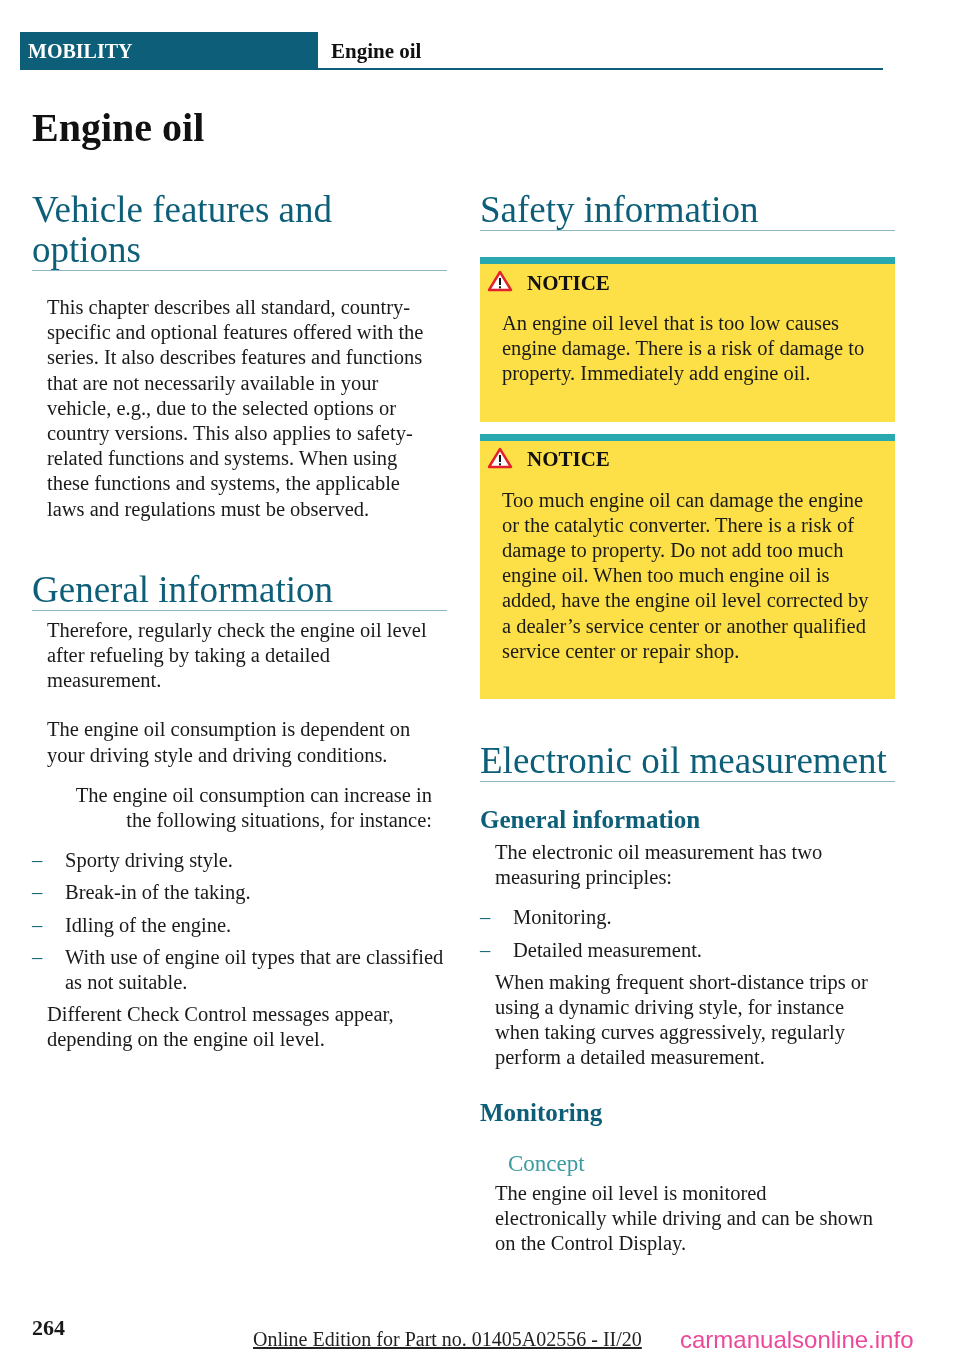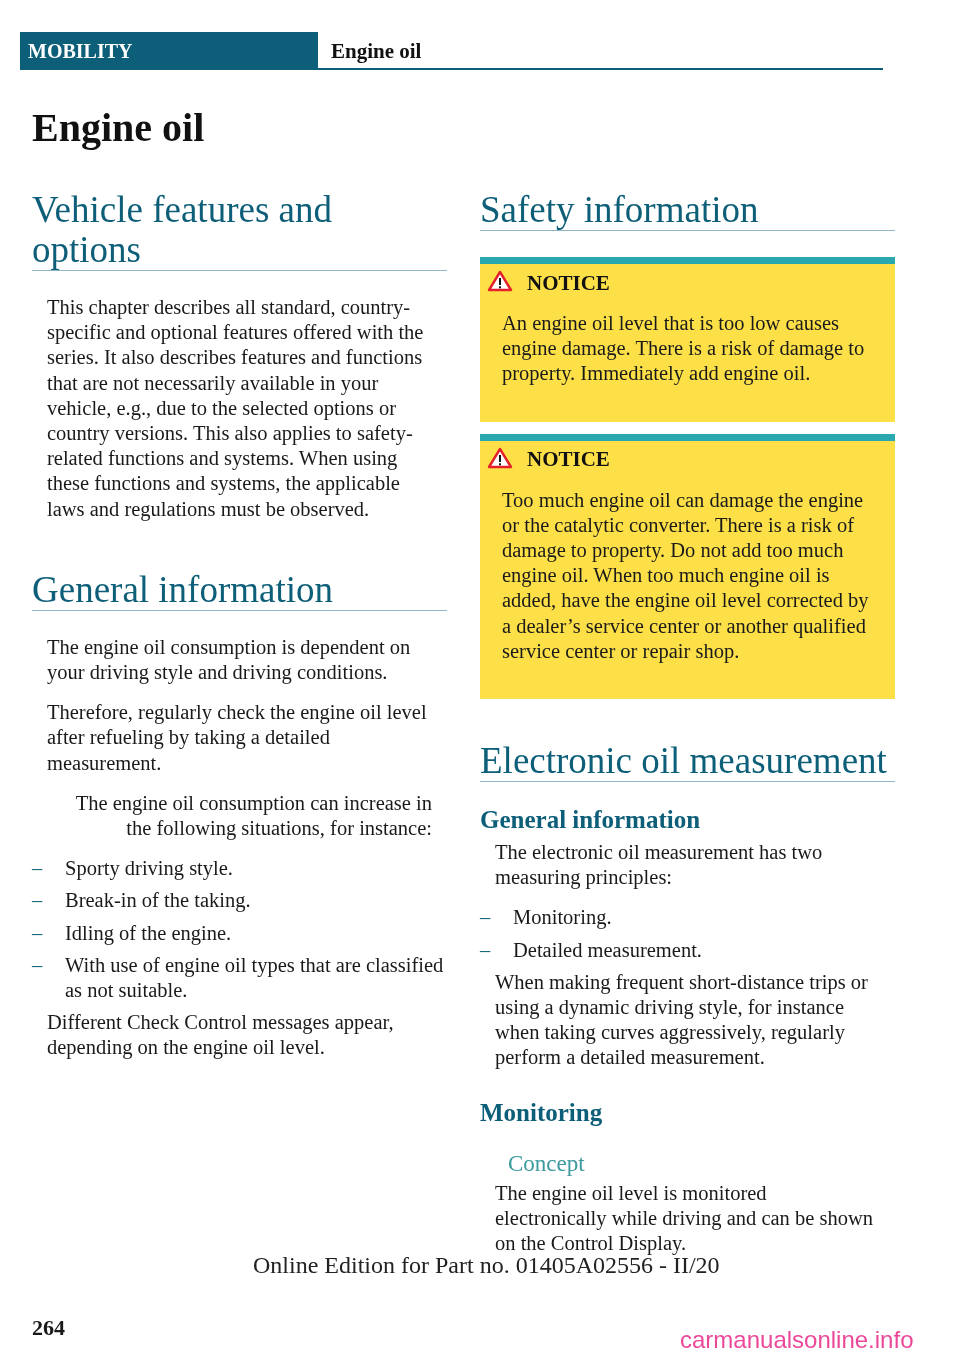--- a/index.html
+++ b/index.html
@@ -17,43 +17,43 @@
     h3 { font-family: "Liberation Serif", serif; font-weight: bold; color: #0d5e78; font-size: 25px; margin: 0; line-height: 32px; }
     h4 { font-family: "Liberation Serif", serif; font-weight: normal; color: #3a9a9e; font-size: 23px; margin: 0; line-height: 30px; }
     p { font-family: "Liberation Serif", serif; font-size: 20.5px; line-height: 25.2px; margin: 15px; color: #1a1a1a; }
     ul.dash { list-style: none; margin: 0; padding: 0; }
     ul.dash li { position: relative; padding-left: 33px; font-family: "Liberation Serif", serif; font-size: 20.5px; line-height: 25.2px; margin-top: 7px; }
     ul.dash li .dash-mark { position: absolute; left: 0; top: 0; color: #0d5e78; }
     .notice { background: #fde047; border-top: 7px solid #2aa8b0; padding: 6px 7px 20px 7px; }
     .notice-head { display: flex; align-items: center; gap: 14px; margin-bottom: 6px; }
     .notice-title { font-family: "Liberation Serif", serif; font-weight: bold; font-size: 21px; color: #111; }
     .page-number { position: absolute; left: 32px; top: 1315px; font-family: "Liberation Serif", serif; font-weight: bold; font-size: 22px; }
-    .footer-note { position: absolute; left: 253px; top: 1252px; font-family: "Liberation Serif", serif; font-size: 24px; color: #222; }
+    .footer-note { position: absolute; left: 253px; top: 1328px; font-family: "Liberation Serif", serif; font-size: 20px; color: #222; text-decoration: underline; }
     .watermark { position: absolute; left: 680px; top: 1326px; font-family: "Liberation Sans", sans-serif; font-size: 24px; color: #ec4899; }
   </style>
 </head>
 <body>
 
 <div class="header">
   <div class="header-chapter">MOBILITY</div>
   <div class="header-topic">Engine oil</div>
 </div>
 
 <h1 class="page-title">Engine oil</h1>
 
 <div class="col col-left">
   <section>
     <h2>Vehicle features and options</h2>
     <p style="margin-top:24px;">This chapter describes all standard, country-specific and optional features offered with the series. It also describes features and functions that are not necessarily available in your vehicle, e.g., due to the selected options or country versions. This also applies to safety-related functions and systems. When using these functions and systems, the applicable laws and regulations must be observed.</p>
   </section>
 
   <section style="margin-top:48px;">
     <h2>General information</h2>
+    <p style="margin-top:7px;">Therefore, regularly check the engine oil level after refueling by taking a detailed measurement.</p>
     <p style="margin-top:24px;">The engine oil consumption is dependent on your driving style and driving conditions.</p>
-    <p style="margin-top:7px;">Therefore, regularly check the engine oil level after refueling by taking a detailed measurement.</p>
     <p style="margin-top:7px;text-align:right;">The engine oil consumption can increase in the following situations, for instance:</p>
     <ul class="dash">
       <li><span class="dash-mark">–</span><span>Sporty driving style.</span></li>
       <li><span class="dash-mark">–</span><span>Break-in of the taking.</span></li>
       <li><span class="dash-mark">–</span><span>Idling of the engine.</span></li>
       <li><span class="dash-mark">–</span><span>With use of engine oil types that are classified as not suitable.</span></li>
     </ul>
     <p style="margin-top:7px;">Different Check Control messages appear, depending on the engine oil level.</p>
   </section>
 </div>

